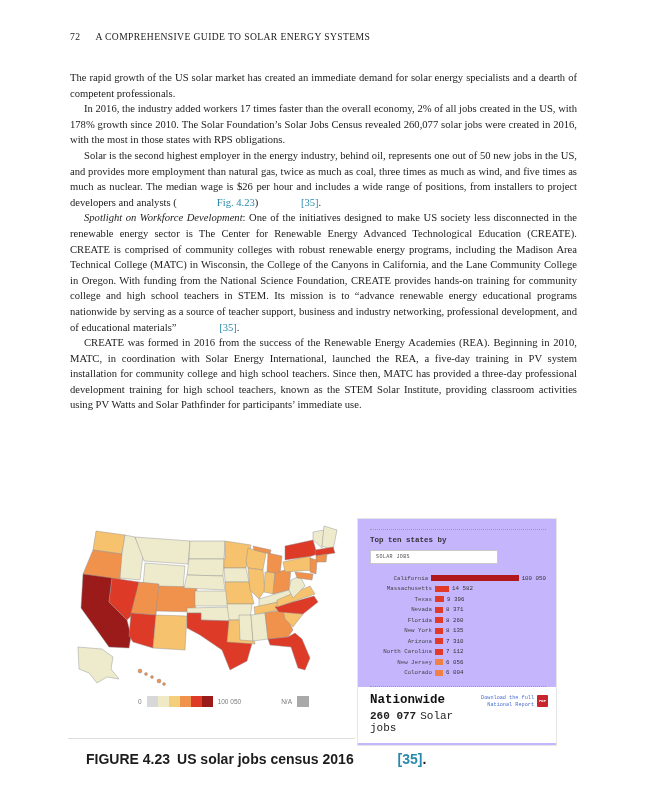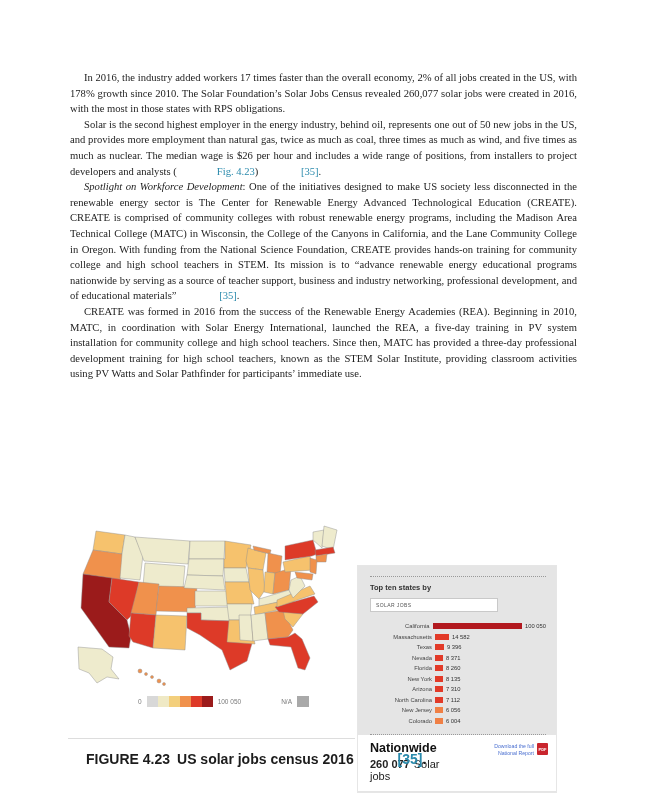--- a/index.html
+++ b/index.html
@@ -26,22 +26,22 @@
   .usmap * { stroke:#8f8f8f; stroke-width:0.45; }
   .legend { display:flex; align-items:center; margin-left:70px; margin-top:7px;
             font-family:"Liberation Sans", sans-serif; font-size:6.5px; color:#7a7a7a; }
   .swatches { display:inline-flex; margin:0 5px; }
   .sw { width:11px; height:11px; display:inline-block; }
   .na-group { margin-left:40px; display:flex; align-items:center; }
   .na-swatch { width:12px; height:11px; display:inline-block; margin-left:5px; }
 
   
   .panel { width:200px; height:228px; margin-left:2px; box-sizing:border-box;
-           background:#e5e5e5; border:1px solid #e6e6e6;
-           font-family:Liberation Sans, sans-serif;margin-top:47px; }
+           background:#c4b5fd; border:1px solid #e6e6e6;
+           font-family:Liberation Mono, monospace; }
   .panel-inner { padding:10px 10px 0 12px; }
   .dotted { border-top:1px dotted #999; height:0; }
   .panel-title { font-size:7.5px; font-weight:bold; color:#333; margin:6px 0 6px; }
   .select { width:128px; height:14px; box-sizing:border-box; background:#fff; border:1px solid #c9c9c9;
             font-size:5px; letter-spacing:0.4px; color:#555; display:flex; align-items:center;
             padding-left:5px; text-transform:uppercase; }
   .bars { margin-top:9px; }
   .bar-row { display:flex; align-items:center; height:10.5px; }
   .bar-label { width:62px; text-align:right; font-size:5.8px; color:#444; margin-right:3px; white-space:nowrap; }
   .bar { height:6px; }
@@ -60,22 +60,26 @@
   
   .caption { position:absolute; left:70px; top:751px; font-family:"Liberation Sans", sans-serif;
              font-size:14px; font-weight:bold; color:#1c1c1c;margin-left:16px; }
   .caption .lbl { margin-right:7px; }
 </style>
 </head>
 <body>
 
 <div class="page">
 
+  <div class="hdr">
+    <span class="num">72</span><span>A COMPREHENSIVE GUIDE TO SOLAR ENERGY SYSTEMS</span>
+  </div>
 
   <div class="text-col">
+    <p class="noindent">The rapid growth of the US solar market has created an immediate demand for solar energy specialists and a dearth of competent professionals.</p>
     <p>In 2016, the industry added workers 17 times faster than the overall economy, 2% of all jobs created in the US, with 178% growth since 2010. The Solar Foundation’s Solar Jobs Census revealed 260,077 solar jobs were created in 2016, with the most in those states with RPS obligations.</p>
     <p><span>Solar is the second highest employer in the energy industry, behind oil, represents one out of 50 new jobs in the US, and provides more employment than natural gas, twice as much as coal, three times as much as wind, and five times as much as nuclear. The median wage is $26 per hour and includes a wide range of positions, from installers to project developers and analysts (</span><a class="ref">Fig. 4.23</a><span>) </span><a class="ref">[35]</a><span>.</span></p>
     <p><i>Spotlight on Workforce Development</i><span>: One of the initiatives designed to make US society less disconnected in the renewable energy sector is The Center for Renewable Energy Advanced Technological Education (CREATE). CREATE is comprised of community colleges with robust renewable energy programs, including the Madison Area Technical College (MATC) in Wisconsin, the College of the Canyons in California, and the Lane Community College in Oregon. With funding from the National Science Foundation, CREATE provides hands-on training for community college and high school teachers in STEM. Its mission is to “advance renewable energy educational programs nationwide by serving as a source of teacher support, business and industry networking, professional development, and of educational materials” </span><a class="ref">[35]</a><span>.</span></p>
     <p>CREATE was formed in 2016 from the success of the Renewable Energy Academies (REA). Beginning in 2010, MATC, in coordination with Solar Energy International, launched the REA, a five-day training in PV system installation for community college and high school teachers. Since then, MATC has provided a three-day professional development training for high school teachers, known as the STEM Solar Institute, providing classroom activities using PV Watts and Solar Pathfinder for participants’ immediate use.</p>
   </div>
 
   <figure class="fig">
 
     <div class="map-box">
       <svg class="usmap" viewBox="0 0 284 168">

